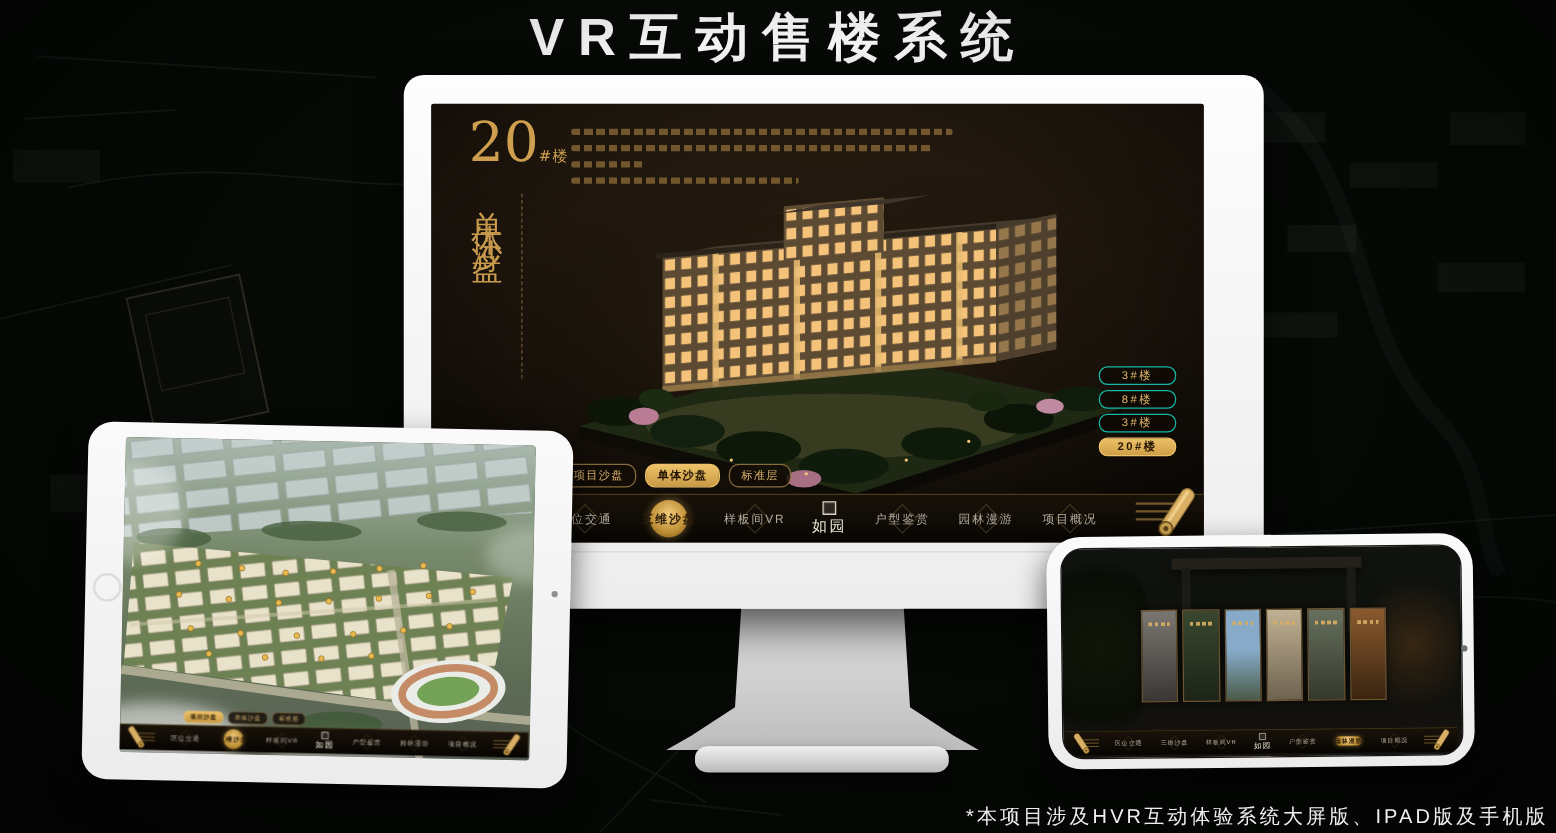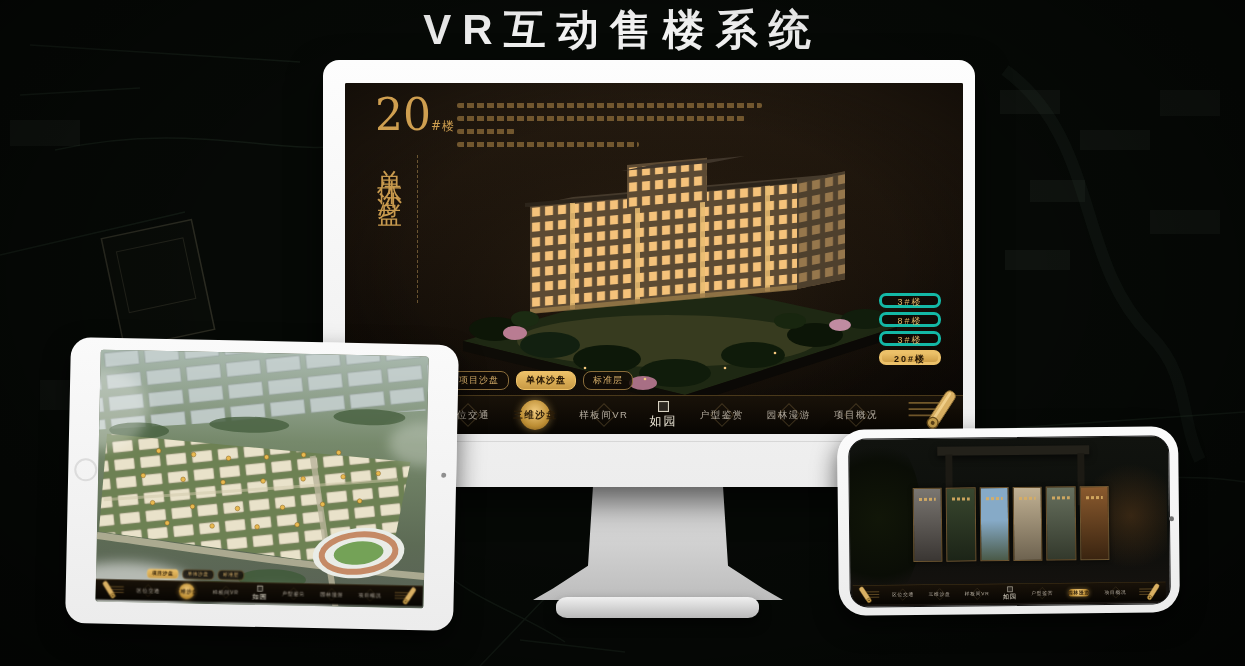--- a/index.html
+++ b/index.html
@@ -9,21 +9,21 @@
          background:radial-gradient(ellipse at 50% 42%, rgba(0,0,0,0) 45%, rgba(0,0,0,.55) 100%);}
   .bg-map{position:absolute;inset:0;}
 
   
   .page-title{position:absolute;top:2px;left:0;width:100%;text-align:center;margin:0;
       font-size:42px;font-weight:700;letter-spacing:11px;color:#f4f4f4;}
   .footnote{position:absolute;right:6px;bottom:2px;font-size:16px;letter-spacing:2.5px;color:#efefef;z-index:30;}
 
   
   .monitor{position:absolute;left:323px;top:60px;width:652px;height:427px;background:linear-gradient(#fdfdfd,#ededed);
-      border-radius:16px;box-shadow:0 14px 34px rgba(0,0,0,.65);z-index:10;}
+      border-radius:16px;box-shadow:0 14px 34px rgba(0,0,0,.65);z-index:10;padding-left:36px;}
   .chin-line{position:absolute;left:20px;right:20px;top:381px;height:1px;background:#d7d7d7;}
   .monitor-screen{position:absolute;left:22px;top:23px;width:618px;height:351px;overflow:hidden;border-radius:2px;
       background:#140e08;}
   .monitor-neck{position:absolute;left:533px;top:486px;width:250px;height:114px;z-index:9;
       background:linear-gradient(180deg,#e2e2e2,#cfcfcf 55%,#bdbdbd);
       clip-path:polygon(24% 0,76% 0,78% 70%,92% 90%,100% 100%,0 100%,8% 90%,22% 70%);}
   .monitor-base{position:absolute;left:556px;top:597px;width:203px;height:21px;z-index:9;border-radius:11px/9px;
       background:linear-gradient(180deg,#f0f0f0,#b9b9b9);box-shadow:0 6px 12px rgba(0,0,0,.55);}
 
   
@@ -33,21 +33,21 @@
   .headline-sub{position:absolute;left:28px;top:66px;writing-mode:vertical-rl;font-family:"DejaVu Serif",serif;
       font-size:25px;letter-spacing:11px;color:#c89a4e;z-index:3;}
   .headline-rule{position:absolute;left:72px;top:72px;height:148px;width:0;border-left:1px dashed rgba(205,165,95,.45);z-index:3;}
   .para{position:absolute;left:112px;top:20px;z-index:3;}
   .para-line{height:5px;margin-bottom:8px;opacity:.75;border-radius:2px;
       background:repeating-linear-gradient(90deg,#8d6c39 0 7px,transparent 7px 10px);}
 
   
   .floor-buttons{position:absolute;right:22px;top:210px;display:flex;flex-direction:column;gap:4px;z-index:4;}
   .floor-btn{appearance:none;width:62px;height:15px;font-size:9px;letter-spacing:2px;line-height:13px;
-      color:#e0b66a;background:rgba(14,9,4,.72);border:3px solid #14b8a6;border-radius:7px;cursor:pointer;padding:0;
+      color:#e0b66a;background:rgba(14,9,4,.72);border:1px solid #14b8a6;border-radius:7px;cursor:pointer;padding:0;
       font-family:inherit;}
   .floor-btn.active{background:linear-gradient(#ecc169,#cf9f47);color:#241503;font-weight:bold;border-color:#ecc169;}
 
   
   .chrome{position:absolute;left:0;bottom:0;width:618px;z-index:5;}
   .navbar{position:relative;height:38px;background:linear-gradient(180deg,#191209,#070502);
       border-top:1px solid rgba(175,135,62,.4);display:flex;align-items:center;justify-content:space-between;
       padding:0 16px;}
   .monitor-chrome .navbar{padding:0 84px 0 100px;}
   .nav-item{position:relative;display:flex;align-items:center;justify-content:center;min-width:46px;height:100%;cursor:pointer;}
@@ -471,13 +471,14 @@
               <circle cx="40" cy="41" r="6" fill="#caa24e" stroke="#6b4e1d" stroke-width="1.5"></circle>
               <circle cx="40" cy="41" r="2.2" fill="#5d431a"></circle>
             </g>
           </svg>
         </div>
       </div>
     </div>
     <div class="phone-cam"></div>
   </div>
 
+  <div class="footnote">*本项目涉及HVR互动体验系统大屏版、IPAD版及手机版</div>
 </div>
 
 </body></html>

